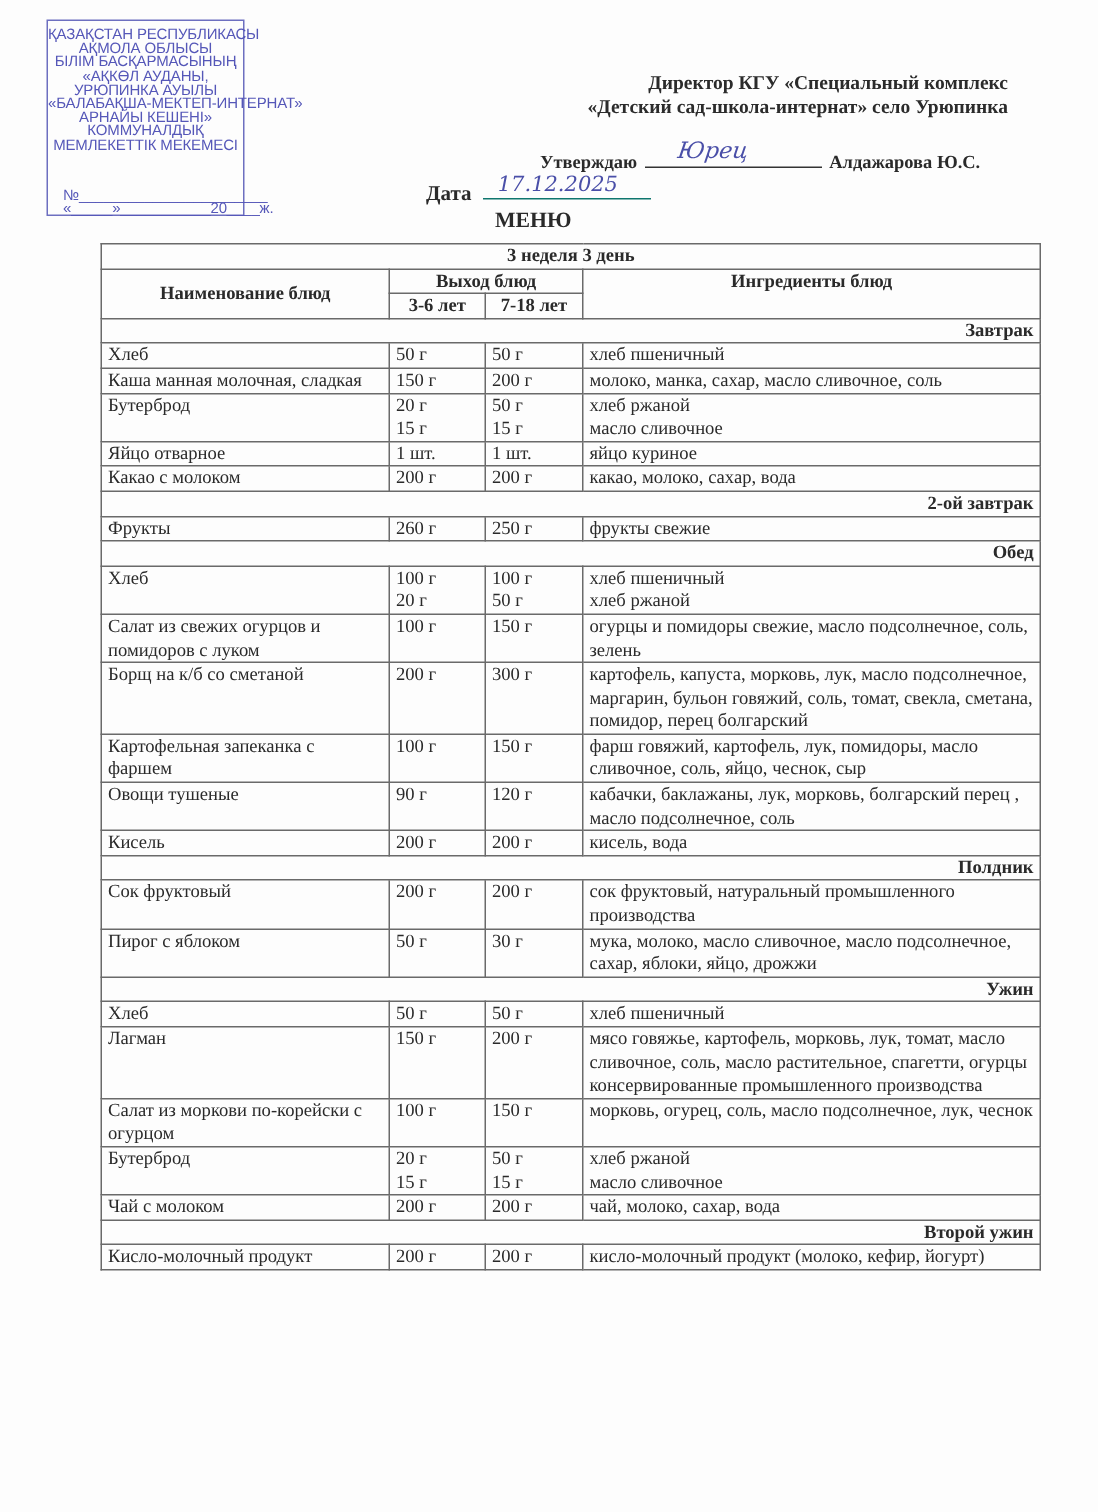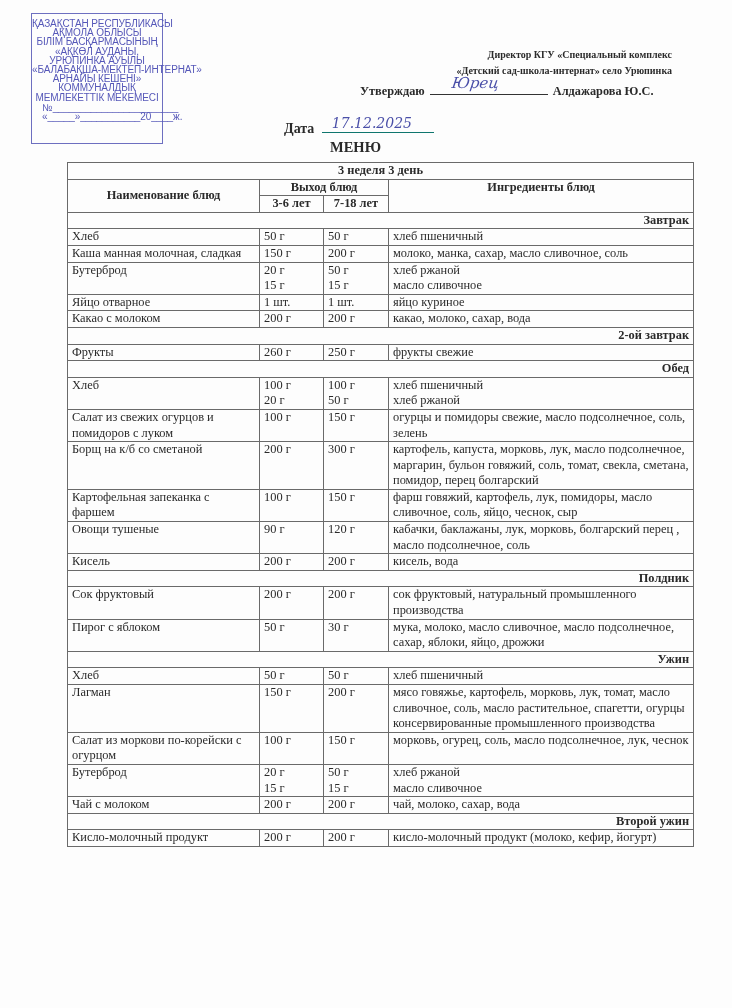--- a/index.html
+++ b/index.html
@@ -7,27 +7,27 @@
     width: 732px; height: 1008px; background: #fdfdfd; position: relative; overflow: hidden;
     font-family: "Liberation Serif", "DejaVu Serif", serif; color: #2a2a2a;
   }
   .stamp {
     position: absolute; left: 31px; top: 13px; width: 132px; height: 131px;
     border: 1.5px solid #6d6fc0; color: #5557b8; box-sizing: border-box;
     font-family: "Liberation Sans", "DejaVu Sans", sans-serif; font-size: 10px;
     text-align: center; line-height: 9.2px; padding-top: 5px; letter-spacing: -0.1px;
   }
   .stamp .line { white-space: nowrap; }
-  .stamp .no-line { text-align: left; padding-left: 10px; margin-top: 1px; }
+  .stamp .no-line { text-align: left; padding-left: 10px; margin-top: 24px; }
   .stamp .date-line { text-align: left; padding-left: 10px; }
   .approval {
     position: absolute; right: 60px; top: 47px; text-align: right;
-    font-weight: bold; font-size: 10px; line-height: 15.5px; color: #2b2b2b;
-  }
-  .approve-row { position: absolute; left: 360px; top: 82px; font-weight: bold; font-size: 12.3px; white-space: nowrap; }
+    font-weight: bold; font-size: 13px; line-height: 15.5px; color: #2b2b2b;
+  }
+  .approve-row { position: absolute; left: 360px; top: 99px; font-weight: bold; font-size: 12.3px; white-space: nowrap; }
   .approve-row .sig-line { display: inline-block; width: 118px; border-bottom: 1px solid #333; position: relative; height: 12px; margin: 0 2px; }
   .sig {
     position: absolute; left: 22px; top: -8px; font-family: "DejaVu Serif", serif; font-style: italic;
     font-weight: normal; font-size: 15px; color: #4a4fa8; transform: skewX(-8deg);
   }
   .menu-title { position: absolute; left: 330px; top: 103px; font-weight: bold; font-size: 14.5px; margin-top: 36px; }
   .date-row { position: absolute; left: 284px; top: 118px; font-weight: bold; font-size: 14px; white-space: nowrap; }
   .date-row .date-line { display: inline-block; width: 112px; border-bottom: 1px solid #0f766e; position: relative; height: 14px; margin-left: 4px; }
   .date-row .hand {
     position: absolute; left: 10px; top: -3px; font-family: "DejaVu Serif", serif; font-style: italic;

